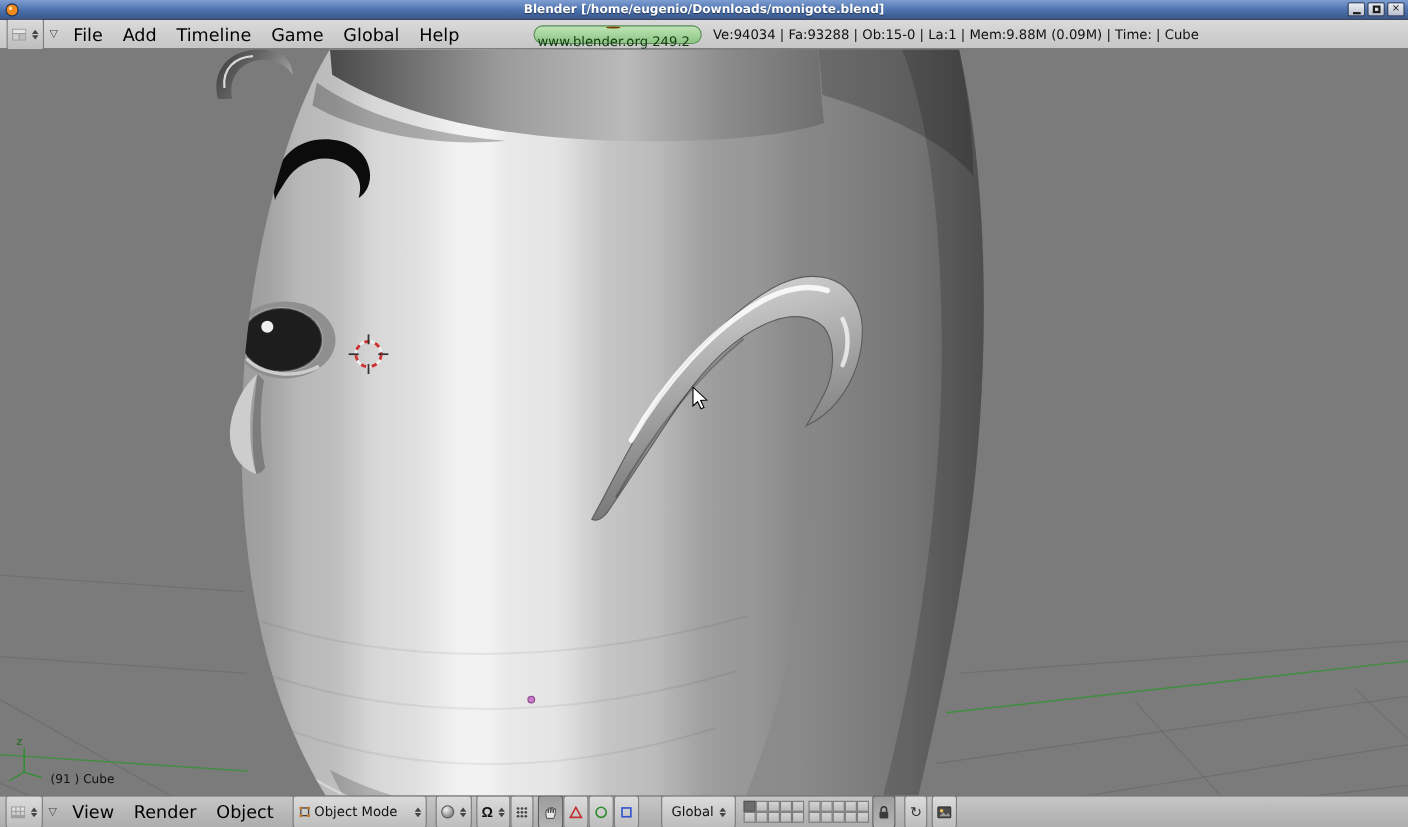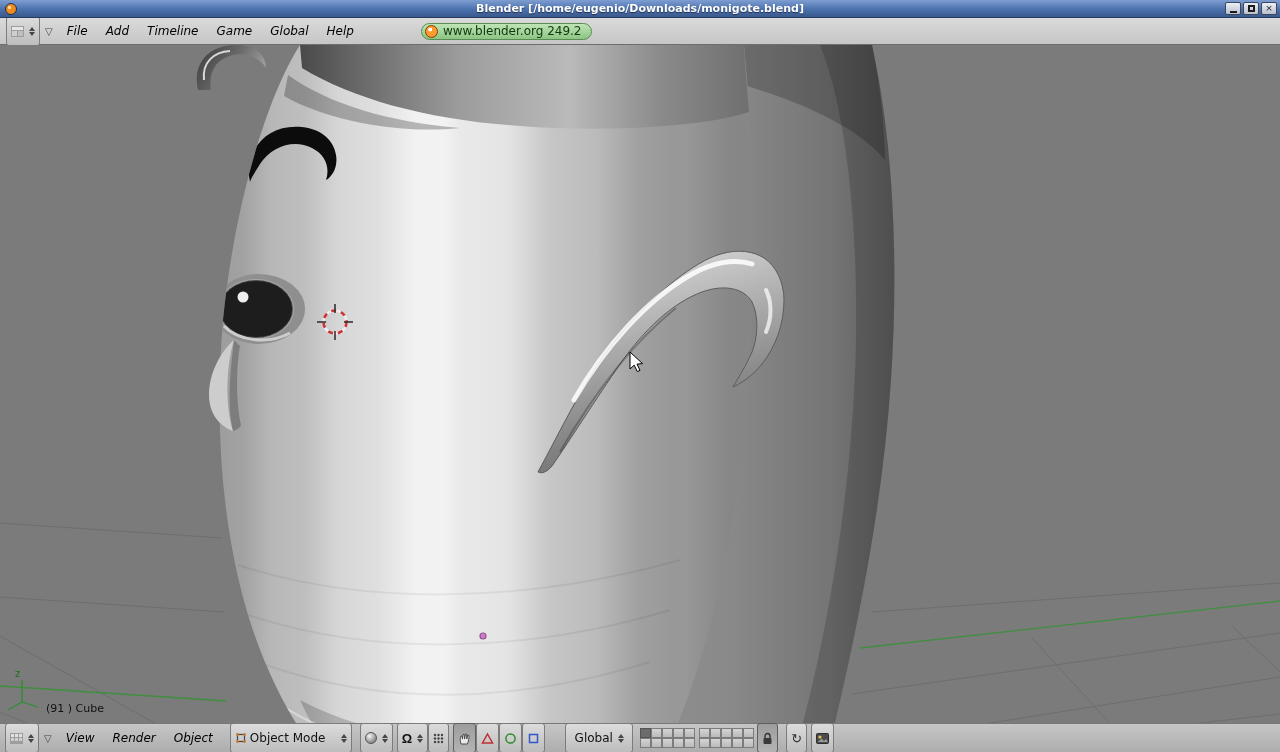--- a/index.html
+++ b/index.html
@@ -45,41 +45,41 @@
     background:linear-gradient(#dadada,#c6c6c6);
     border-bottom:1px solid #6e6e6e;
     display:flex; align-items:center; padding:0 6px;
   }
   .bheader {
     height:29px;
     background:linear-gradient(#c6c6c6,#adadad);
     border-top:1px solid #787878;
     display:flex; align-items:center; padding:0 5px;
   }
-  .menu-item { font-size:12px; color:#000; padding:0 9px; cursor:default; white-space:nowrap;font-style:italic; }
+  .menu-item { font-size:16px; color:#000; padding:0 9px; cursor:default; white-space:nowrap; }
   .hbtn, .hselect {
     height:21px; padding:14px 4px;
     background:linear-gradient(#dcdcdc,#bdbdbd);
     border:1px solid #7c7c7c; border-radius:3px;
     display:inline-flex; align-items:center; justify-content:center; gap:3px;
     font-size:12px; color:#111; cursor:default; white-space:nowrap;
   }
   .hbtn.pressed { background:linear-gradient(#9d9d9d,#b4b4b4); border-color:#5f5f5f; }
   .ud { display:inline-flex; flex-direction:column; gap:1px; margin-left:2px; }
   .ud i { display:block; width:0; height:0; border-left:3px solid transparent; border-right:3px solid transparent; }
   .ud i.up { border-bottom:4px solid #454545; }
   .ud i.dn { border-top:4px solid #454545; }
   .collapse-tri { font-size:10px; color:#3f3f3f; padding:0 5px; cursor:default; }
 
   .badge {
     display:flex; align-items:center; gap:5px;
     height:17px; padding:0 10px 0 3px; margin-left:58px;
     background:linear-gradient(#bfe5b6,#8cc583);
     border:1px solid #5a8c54; border-radius:9px;
-    font-size:12px; color:#10380f; cursor:default; white-space:nowrap;
+    font-size:12px; color:#10380f; cursor:default; white-space:nowrap;flex-direction:column;
   }
   .blogo {
     width:13px; height:13px; border-radius:50%;
     background:radial-gradient(circle at 38% 32%, #ffffff 0 16%, #ff9a2e 22% 72%, #c76400 100%);
     border:1px solid #7c4000;
   }
   .stats { font-size:12px; color:#101010; margin-left:10px; white-space:pre; }
 
   
   .layers { display:flex; gap:4px; margin-left:7px; }
@@ -133,20 +133,21 @@
   <span class="menu-item">File</span>
   <span class="menu-item">Add</span>
   <span class="menu-item">Timeline</span>
   <span class="menu-item">Game</span>
   <span class="menu-item">Global</span>
   <span class="menu-item">Help</span>
   <div class="badge">
     <span class="blogo"></span>
     <span>www.blender.org 249.2</span>
   </div>
+  <div class="stats">Ve:94034 | Fa:93288 | Ob:15-0 | La:1 | Mem:9.88M (0.09M) | Time: | Cube</div>
 </div>
 
 <div class="viewport">
 <svg width="1280" height="678" viewBox="0 45 1280 678" xmlns="http://www.w3.org/2000/svg">
   <defs>
     <linearGradient id="headGrad" x1="0" y1="0" x2="1" y2="0">
       <stop offset="0" stop-color="#9e9e9e"></stop>
       <stop offset="0.12" stop-color="#bdbdbd"></stop>
       <stop offset="0.30" stop-color="#e9e9e9"></stop>
       <stop offset="0.42" stop-color="#f8f8f8"></stop>

